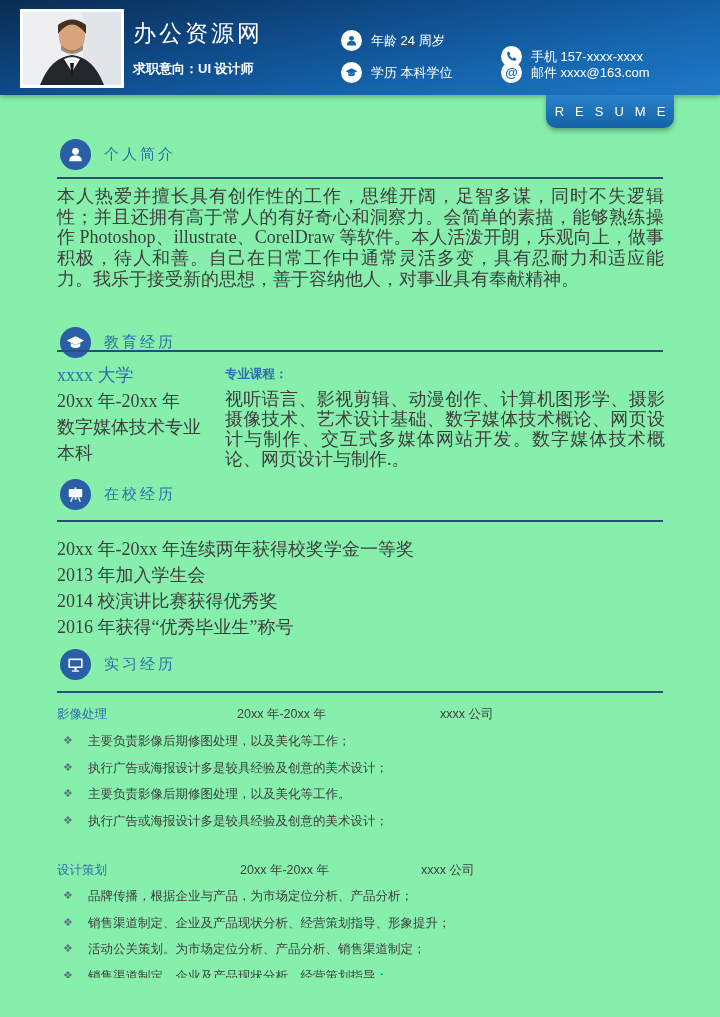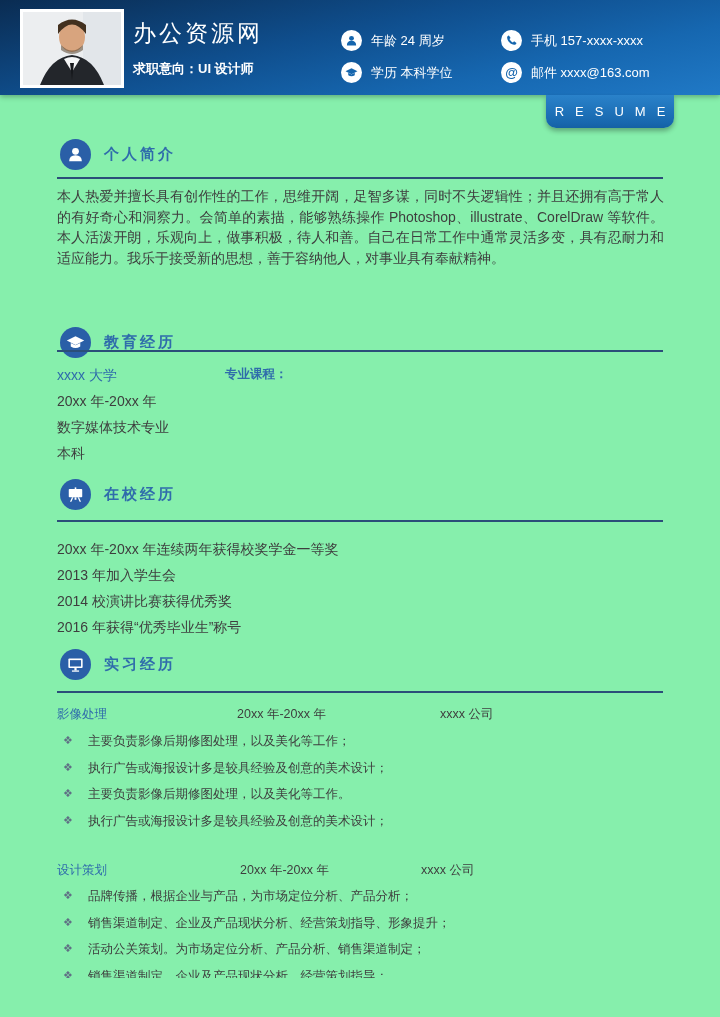--- a/index.html
+++ b/index.html
@@ -27,24 +27,24 @@
     background:linear-gradient(180deg,#2a82ca 0%,#1767ae 85%,#1460a4 100%);
     border-radius:0 0 10px 10px; box-shadow:0 3px 5px rgba(0,0,0,.3);
     color:#fff; font-size:13px; letter-spacing:11px; text-indent:11px;
     display:flex; align-items:center; justify-content:center; }
 
   
   .sec-head { position:absolute; left:60px; display:flex; align-items:center; }
   .sec-icon { width:31px; height:31px; border-radius:50%; background:#2a5fa7;
     display:flex; align-items:center; justify-content:center; flex:0 0 31px; }
   .sec-icon svg { width:19px; height:19px; }
-  .sec-title { margin-left:13px; font-size:15px; font-weight:bold; color:#2f6cab; letter-spacing:3px; }
+  .sec-title { margin-left:13px; font-size:15px; font-weight:normal; color:#2f6cab; letter-spacing:3px; }
   .divider { position:absolute; left:57px; width:606px; height:2px; background:#2b4e79; }
 
-  .body-text { color:#3e3e3e; font-size:14px; }
+  .body-text { color:#3e3e3e; font-size:18px;font-family:Liberation Serif, serif; }
   .para { position:absolute; left:57px; width:607px; line-height:20.7px; text-align:justify; }
 
   
   .edu-left { position:absolute; left:57px; top:362px; line-height:26px; }
   .edu-left .blue { color:#2f6cab; }
   .edu-right-label { position:absolute; left:225px; top:366px; color:#2f6cab; font-size:12.5px; font-weight:bold; }
   .edu-courses { position:absolute; left:225px; top:389px; width:440px; line-height:20px; text-align:justify; }
 
   
   .school-list { position:absolute; left:57px; top:536px; line-height:26px; }
@@ -91,21 +91,21 @@
     </div>
     <div class="inforow" style="left:341px; top:62px;">
       <span class="badge">
         <svg viewBox="0 0 24 24">
             <path d="M12 4 L23 9.5 L12 15 L1 9.5 Z" fill="#1565ad"></path>
             <path d="M6 12.5 V17 q6 4.2 12 0 v-4.5 l-6 3 Z" fill="#1565ad"></path>
           </svg>
       </span>
       <span class="infotext">学历 本科学位</span>
     </div>
-    <div class="inforow" style="left:501px; top:30px;">
+    <div class="inforow" style="left:501px; top:46px;">
       <span class="badge">
         <svg viewBox="0 0 24 24">
             <path d="M7.2 2.8 C5 3.2 3.6 5 4 7.4 C4.9 13.6 10.4 19.1 16.6 20 C19 20.4 20.8 19 21.2 16.8 L16.8 13.6 L14.6 15.8 C12.2 14.8 9.2 11.8 8.2 9.4 L10.4 7.2 Z" fill="#1565ad"></path>
           </svg>
       </span>
       <span class="infotext">手机 157-xxxx-xxxx</span>
     </div>
     <div class="inforow" style="left:501px; top:62px;">
       <span class="badge at">@</span>
       <span class="infotext">邮件 xxxx@163.com</span>
@@ -137,20 +137,21 @@
   </div>
   <div class="divider" style="top:350px;"></div>
 
   <div class="edu-left body-text">
     <div class="blue">xxxx 大学</div>
     <div>20xx 年-20xx 年</div>
     <div>数字媒体技术专业</div>
     <div>本科</div>
   </div>
   <div class="edu-right-label">专业课程：</div>
+  <div class="edu-courses body-text">视听语言、影视剪辑、动漫创作、计算机图形学、摄影摄像技术、艺术设计基础、数字媒体技术概论、网页设计与制作、交互式多媒体网站开发。数字媒体技术概论、网页设计与制作.。</div>
 
   <div class="sec-head" style="top:479px;">
     <span class="sec-icon">
       <svg viewBox="0 0 24 24">
           <rect x="3.5" y="5" width="17" height="10.5" rx="1" fill="#fff"></rect>
           <rect x="11" y="3" width="2" height="2.5" fill="#fff"></rect>
           <path d="M7.5 15.5 L5 21 L6.8 21 L9.4 15.5 Z" fill="#fff"></path>
           <path d="M16.5 15.5 L19 21 L17.2 21 L14.6 15.5 Z" fill="#fff"></path>
           <rect x="10.8" y="15.5" width="2.4" height="3.2" fill="#fff"></rect>
         </svg>

